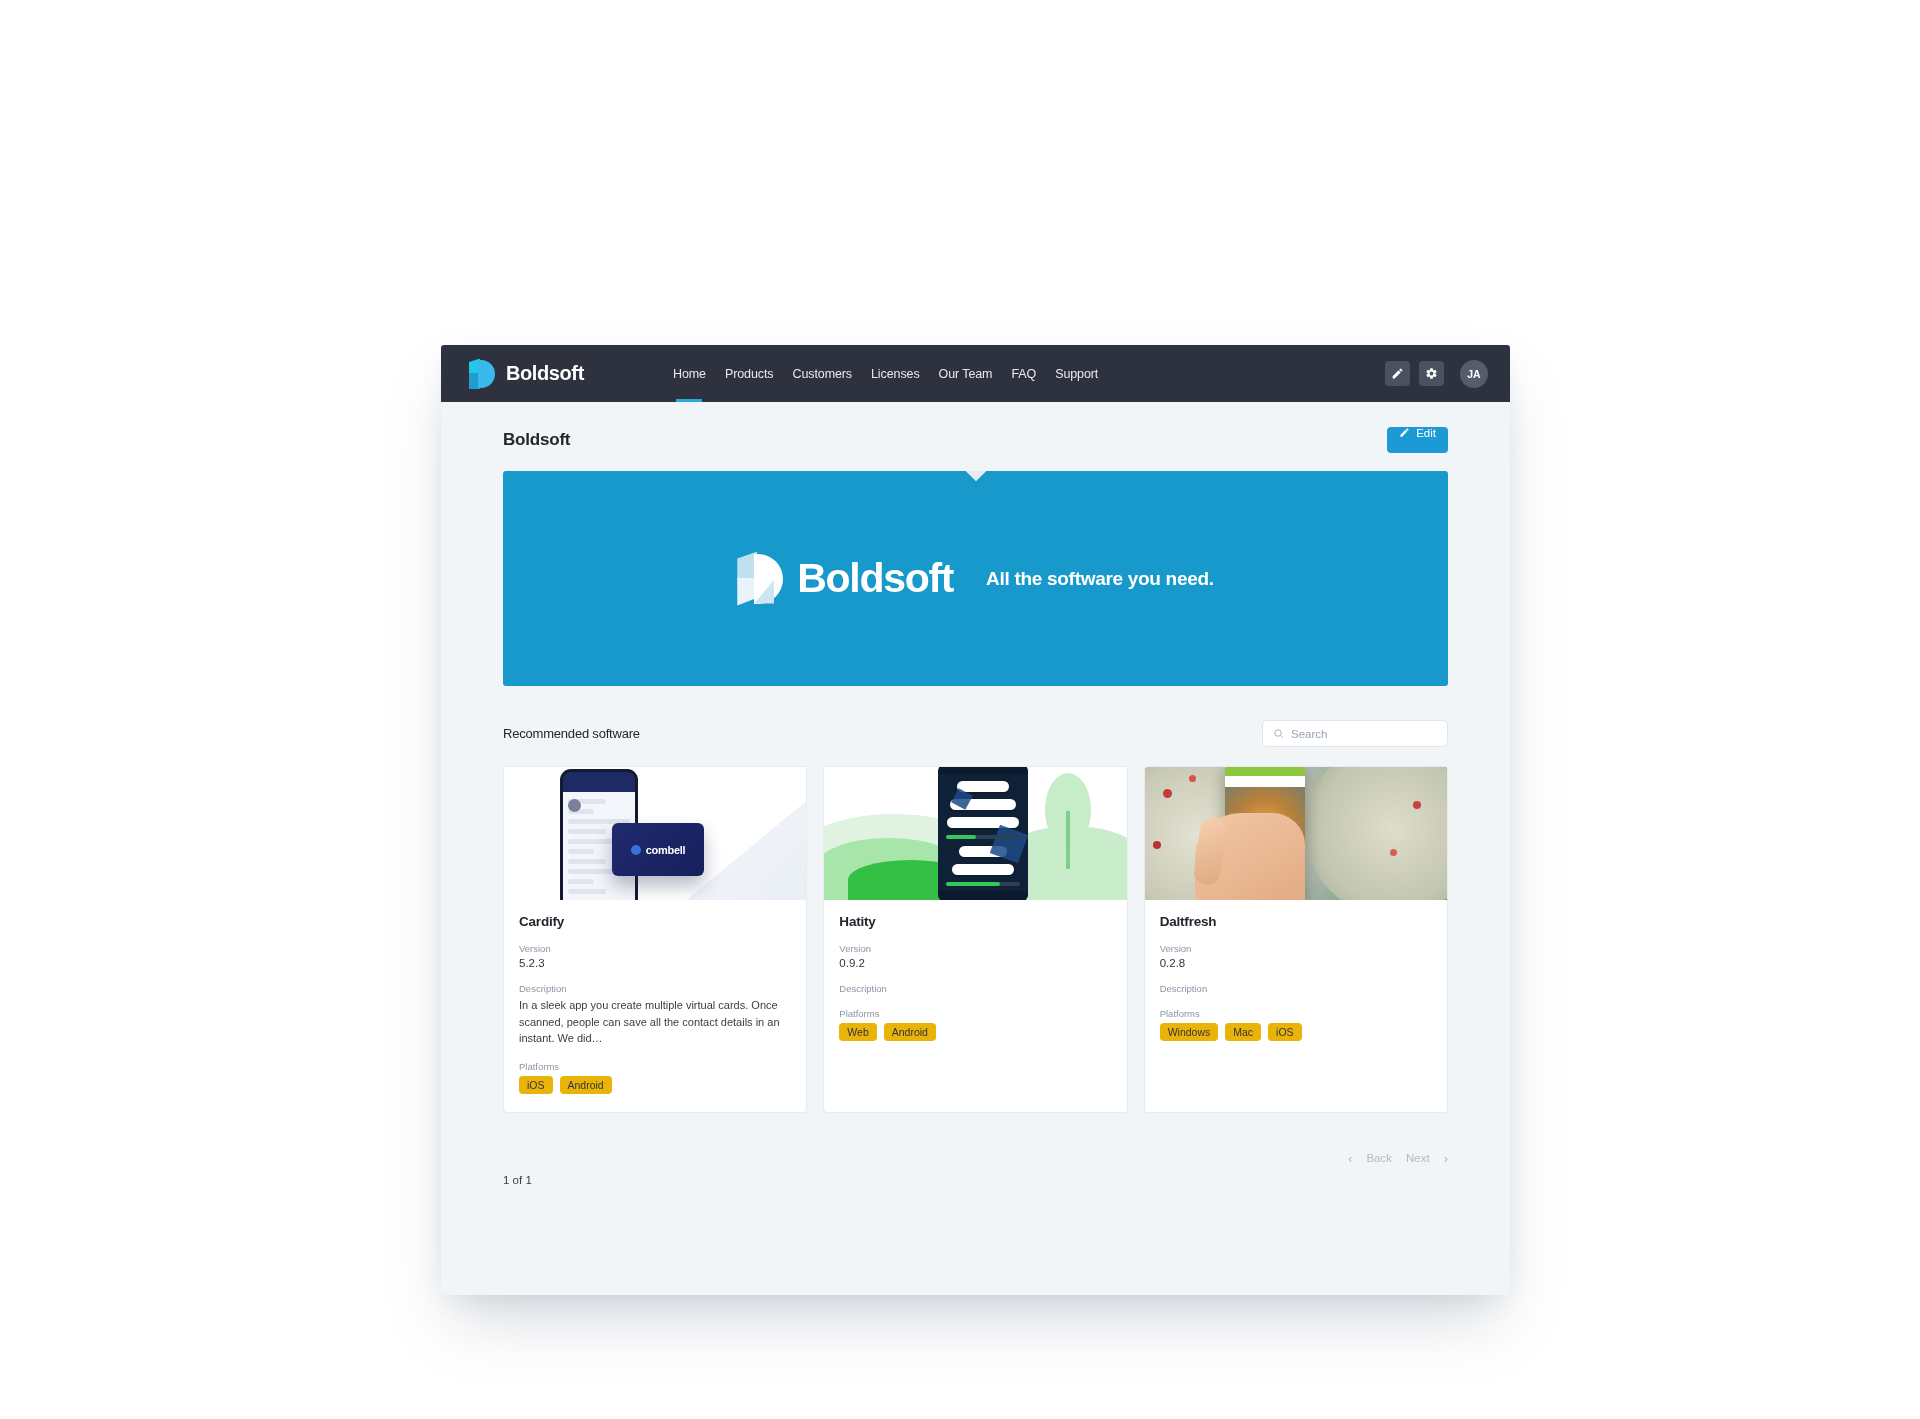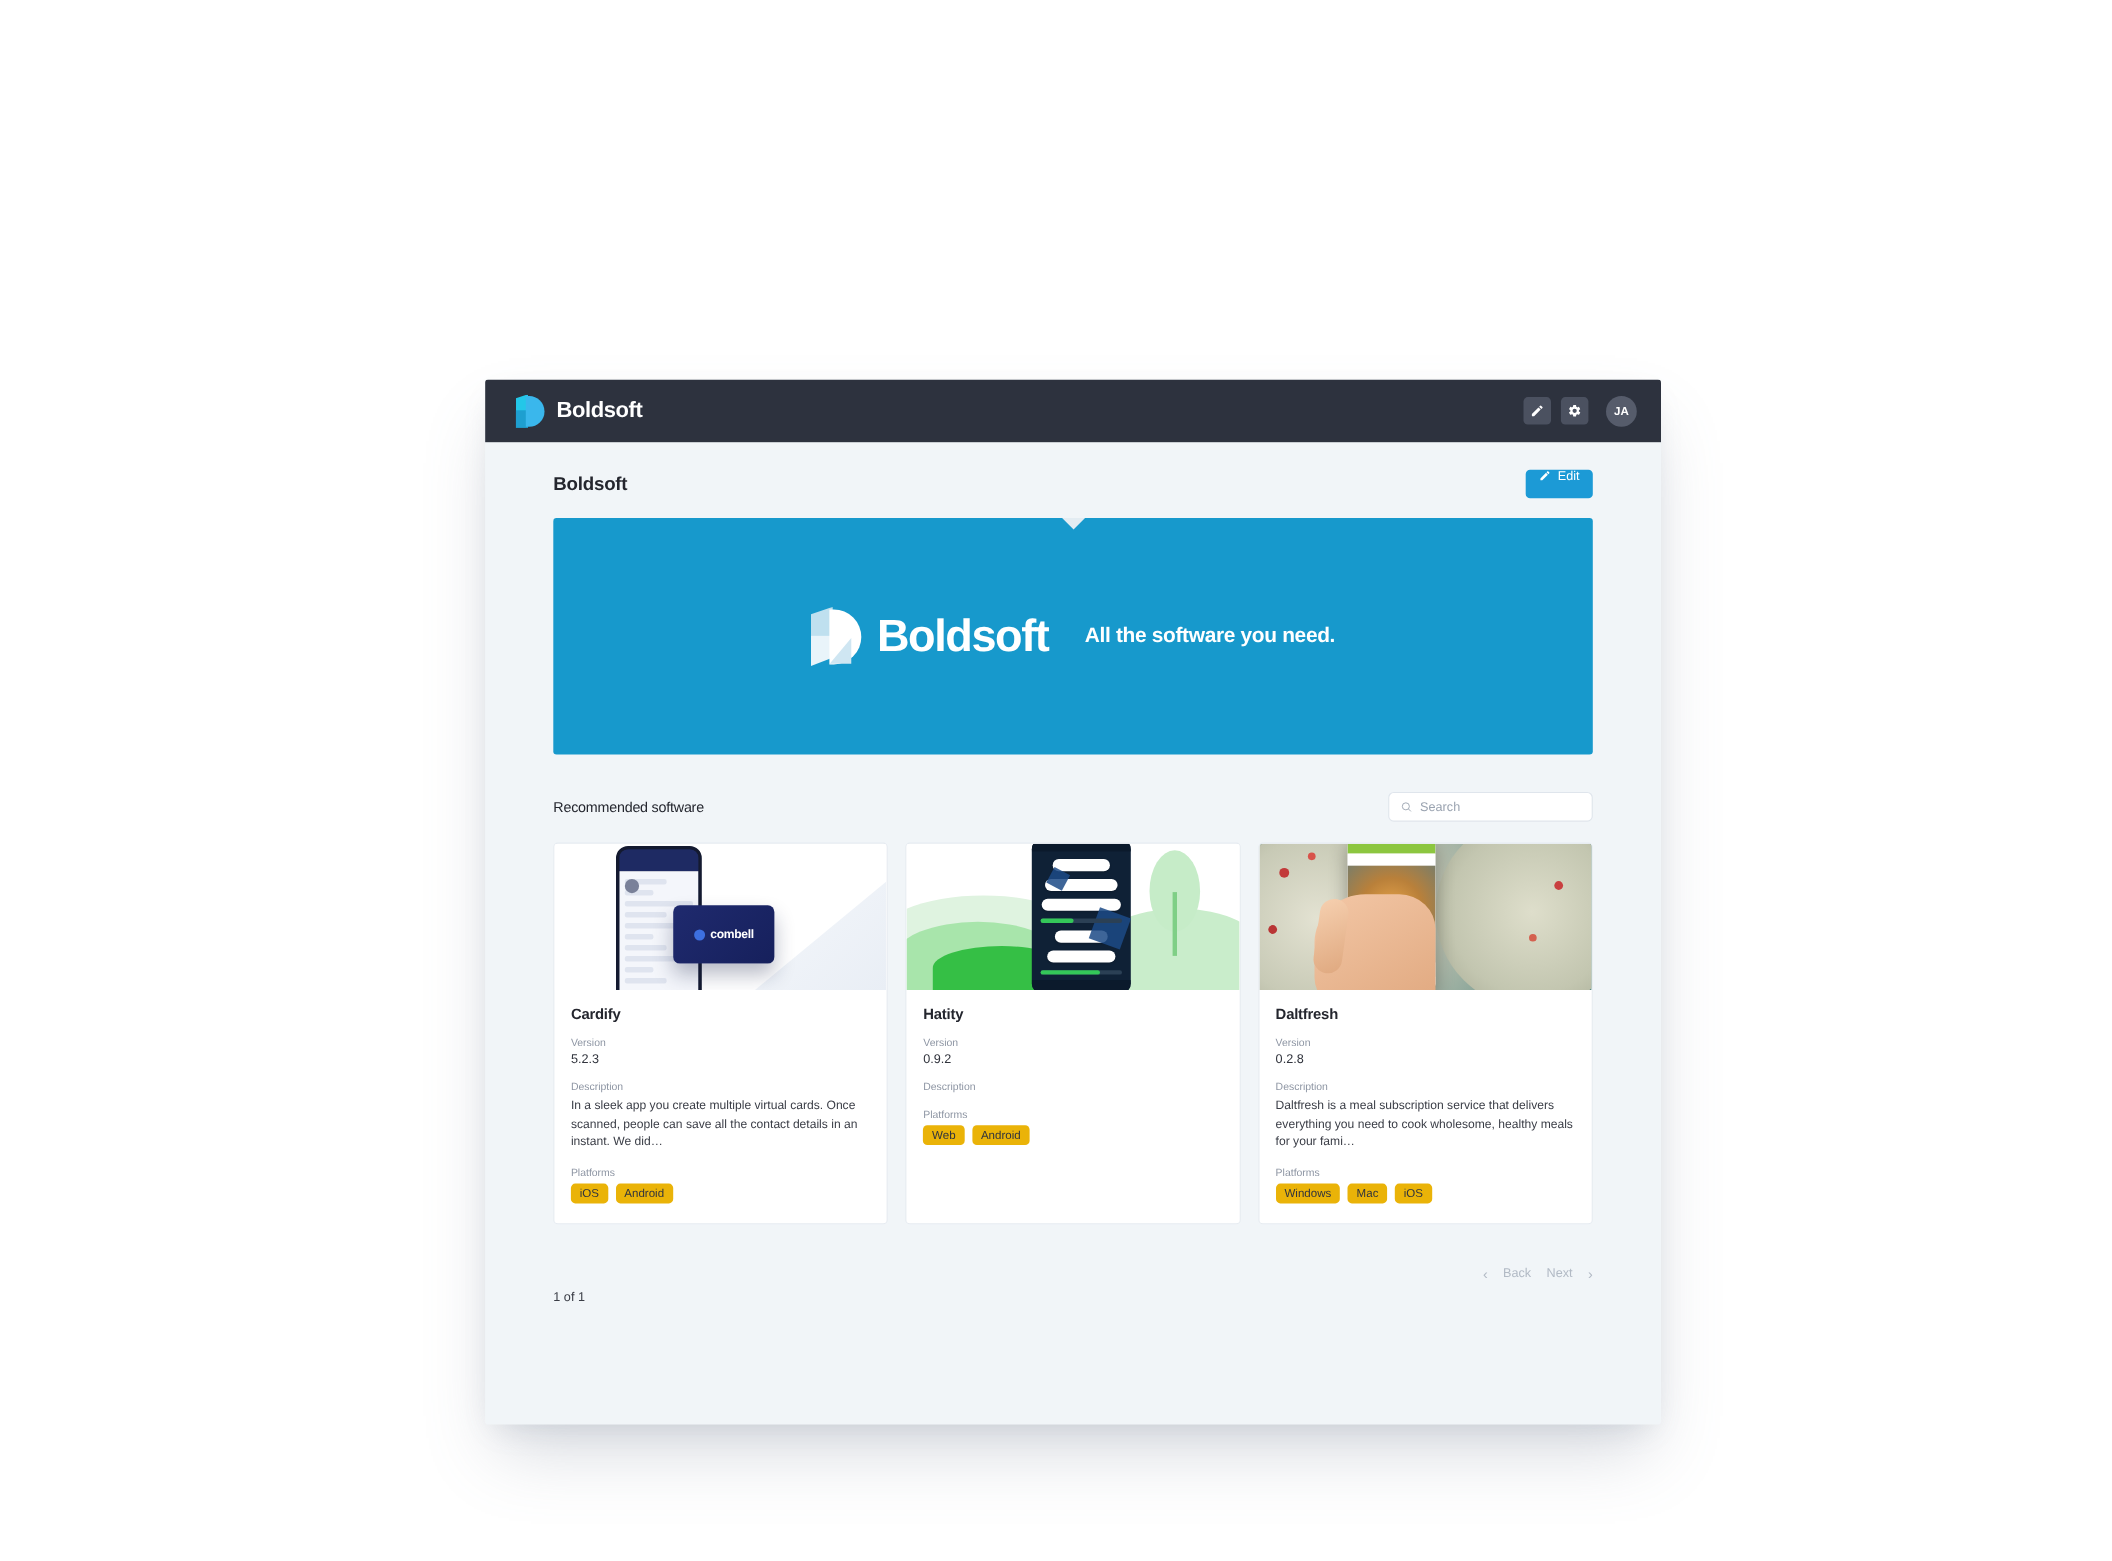--- a/index.html
+++ b/index.html
@@ -245,20 +245,29 @@
     <div class="navbar">
       <div class="brand">
         <div class="brand-mark">
           <span class="m1"></span>
             <span class="m2"></span>
             <span class="m3"></span>
         </div>
         <span class="brand-name">Boldsoft</span>
       </div>
 
+      <div class="nav-links">
+        <a class="nav-link active">Home</a>
+        <a class="nav-link">Products</a>
+        <a class="nav-link">Customers</a>
+        <a class="nav-link">Licenses</a>
+        <a class="nav-link">Our Team</a>
+        <a class="nav-link">FAQ</a>
+        <a class="nav-link">Support</a>
+      </div>
 
       <div class="nav-right">
         <div class="icon-btn">
           <svg viewBox="0 0 24 24">
               <path d="M3 17.25V21h3.75L17.8 9.94l-3.75-3.75L3 17.25zM20.7 7.04a1 1 0 0 0 0-1.41l-2.34-2.34a1 1 0 0 0-1.41 0l-1.83 1.83 3.75 3.75 1.83-1.83z"></path>
             </svg>
         </div>
         <div class="icon-btn">
           <svg viewBox="0 0 24 24">
               <path d="M19.14 12.94a7.07 7.07 0 0 0 0-1.88l2.03-1.58a.5.5 0 0 0 .12-.64l-1.92-3.32a.5.5 0 0 0-.6-.22l-2.39.96a7.03 7.03 0 0 0-1.62-.94l-.36-2.54a.5.5 0 0 0-.5-.42h-3.84a.5.5 0 0 0-.5.42l-.36 2.54c-.59.24-1.13.56-1.62.94l-2.39-.96a.5.5 0 0 0-.6.22L2.67 8.84a.5.5 0 0 0 .12.64l2.03 1.58a7.07 7.07 0 0 0 0 1.88l-2.03 1.58a.5.5 0 0 0-.12.64l1.92 3.32c.13.22.39.3.6.22l2.39-.96c.49.38 1.03.7 1.62.94l.36 2.54c.04.24.25.42.5.42h3.84c.25 0 .46-.18.5-.42l.36-2.54c.59-.24 1.13-.56 1.62-.94l2.39.96c.21.08.47 0 .6-.22l1.92-3.32a.5.5 0 0 0-.12-.64l-2.03-1.58zM12 15.6A3.6 3.6 0 1 1 12 8.4a3.6 3.6 0 0 1 0 7.2z"></path>
@@ -408,21 +417,20 @@
               </div>
               <div class="hand"></div>
               <div class="thumb"></div>
             </div>
           </div>
           <div class="card-body">
             <div class="card-name">Daltfresh</div>
             <div class="fld-label">Version</div>
             <div class="fld-val">0.2.8</div>
             <div class="fld-label">Description</div>
-            <div class="desc">Daltfresh is a meal subscription service that delivers everything you need to cook wholesome, healthy meals for your fami…</div>
             <div class="fld-label">Platforms</div>
             <div class="chips">
               <span class="chip">Windows</span>
               <span class="chip">Mac</span>
               <span class="chip">iOS</span>
             </div>
           </div>
         </div>
 
       </div>

